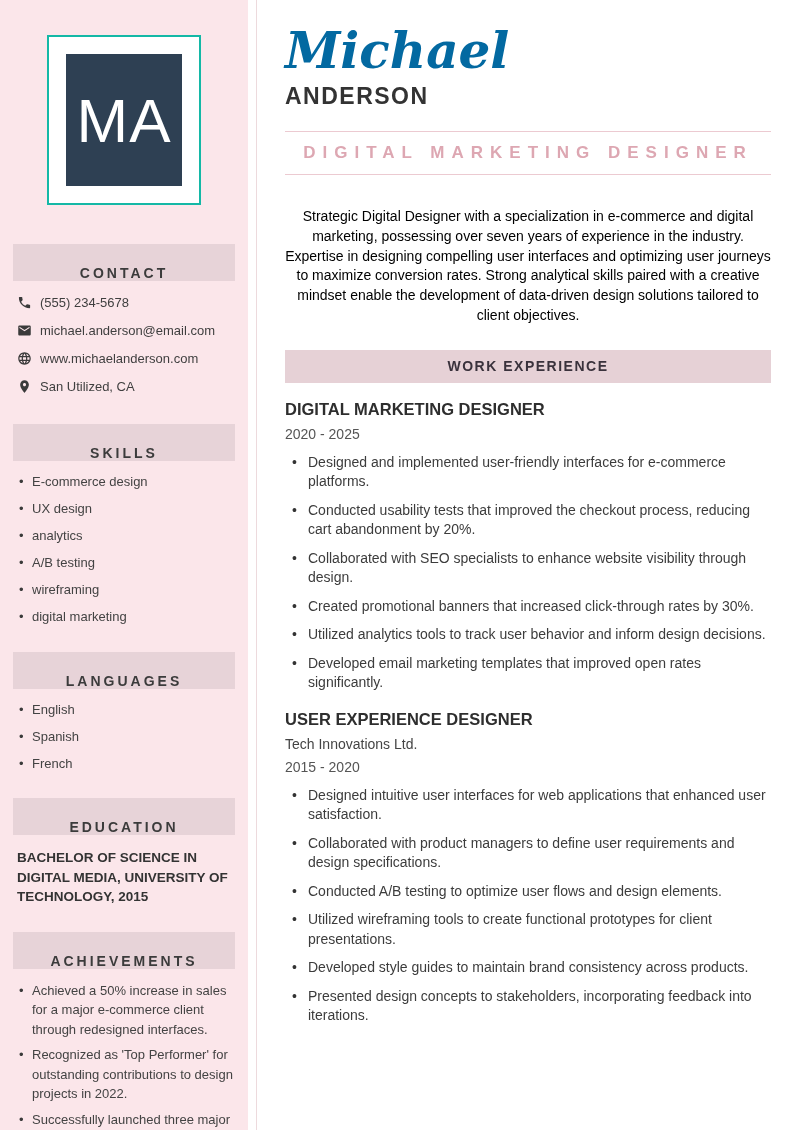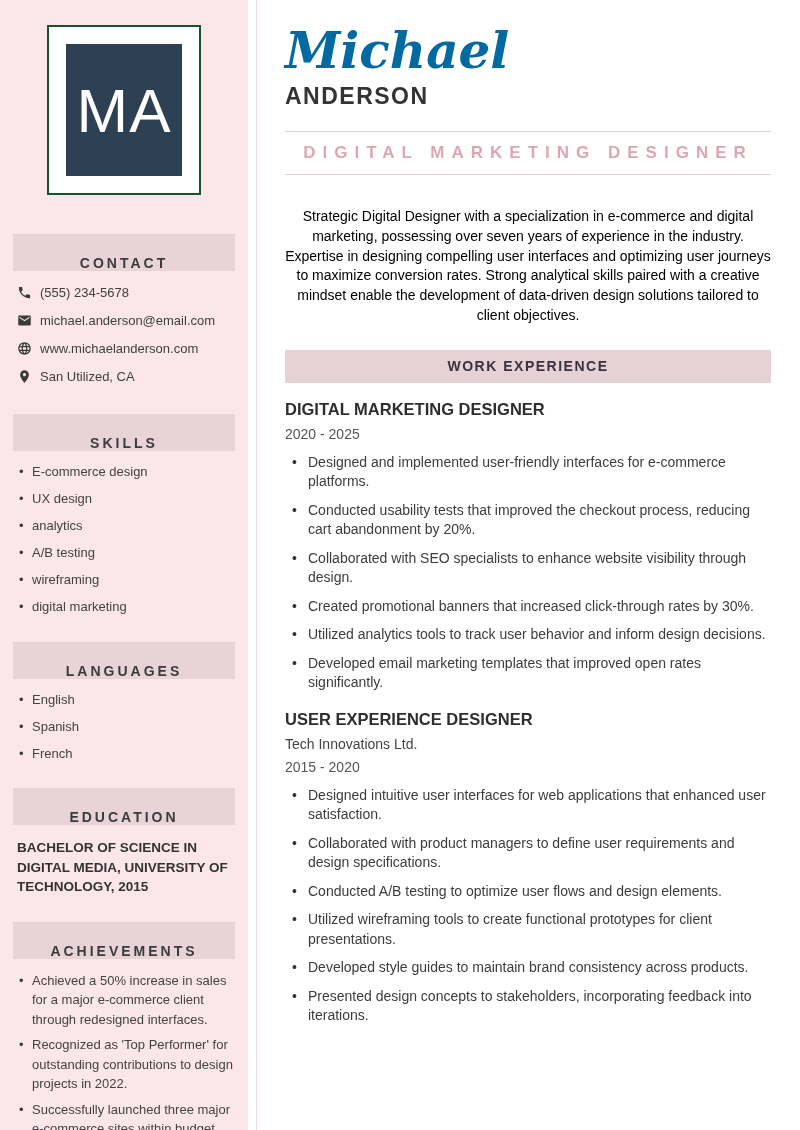--- a/index.html
+++ b/index.html
@@ -24,23 +24,23 @@
   }
   .divider {
     flex: 0 0 1px;
     width: 1px;
     background: #eddadd;
     margin-left: 8px;
   }
 
   .photo-frame {
     width: 154px; height: 170px;
-    margin: 0 auto;
+    margin: 10px auto;
     background: #ffffff;
-    border: 2px solid #14532d;
+    border: 2px solid #14b8a6;
     padding: 17px;
   }
   .monogram-box {
     width: 100%; height: 100%;
     background: #2e4053;
     display: flex; align-items: center; justify-content: center;
     color: #ffffff;
     font-size: 62px;
     font-weight: 500;
     letter-spacing: 1px;

